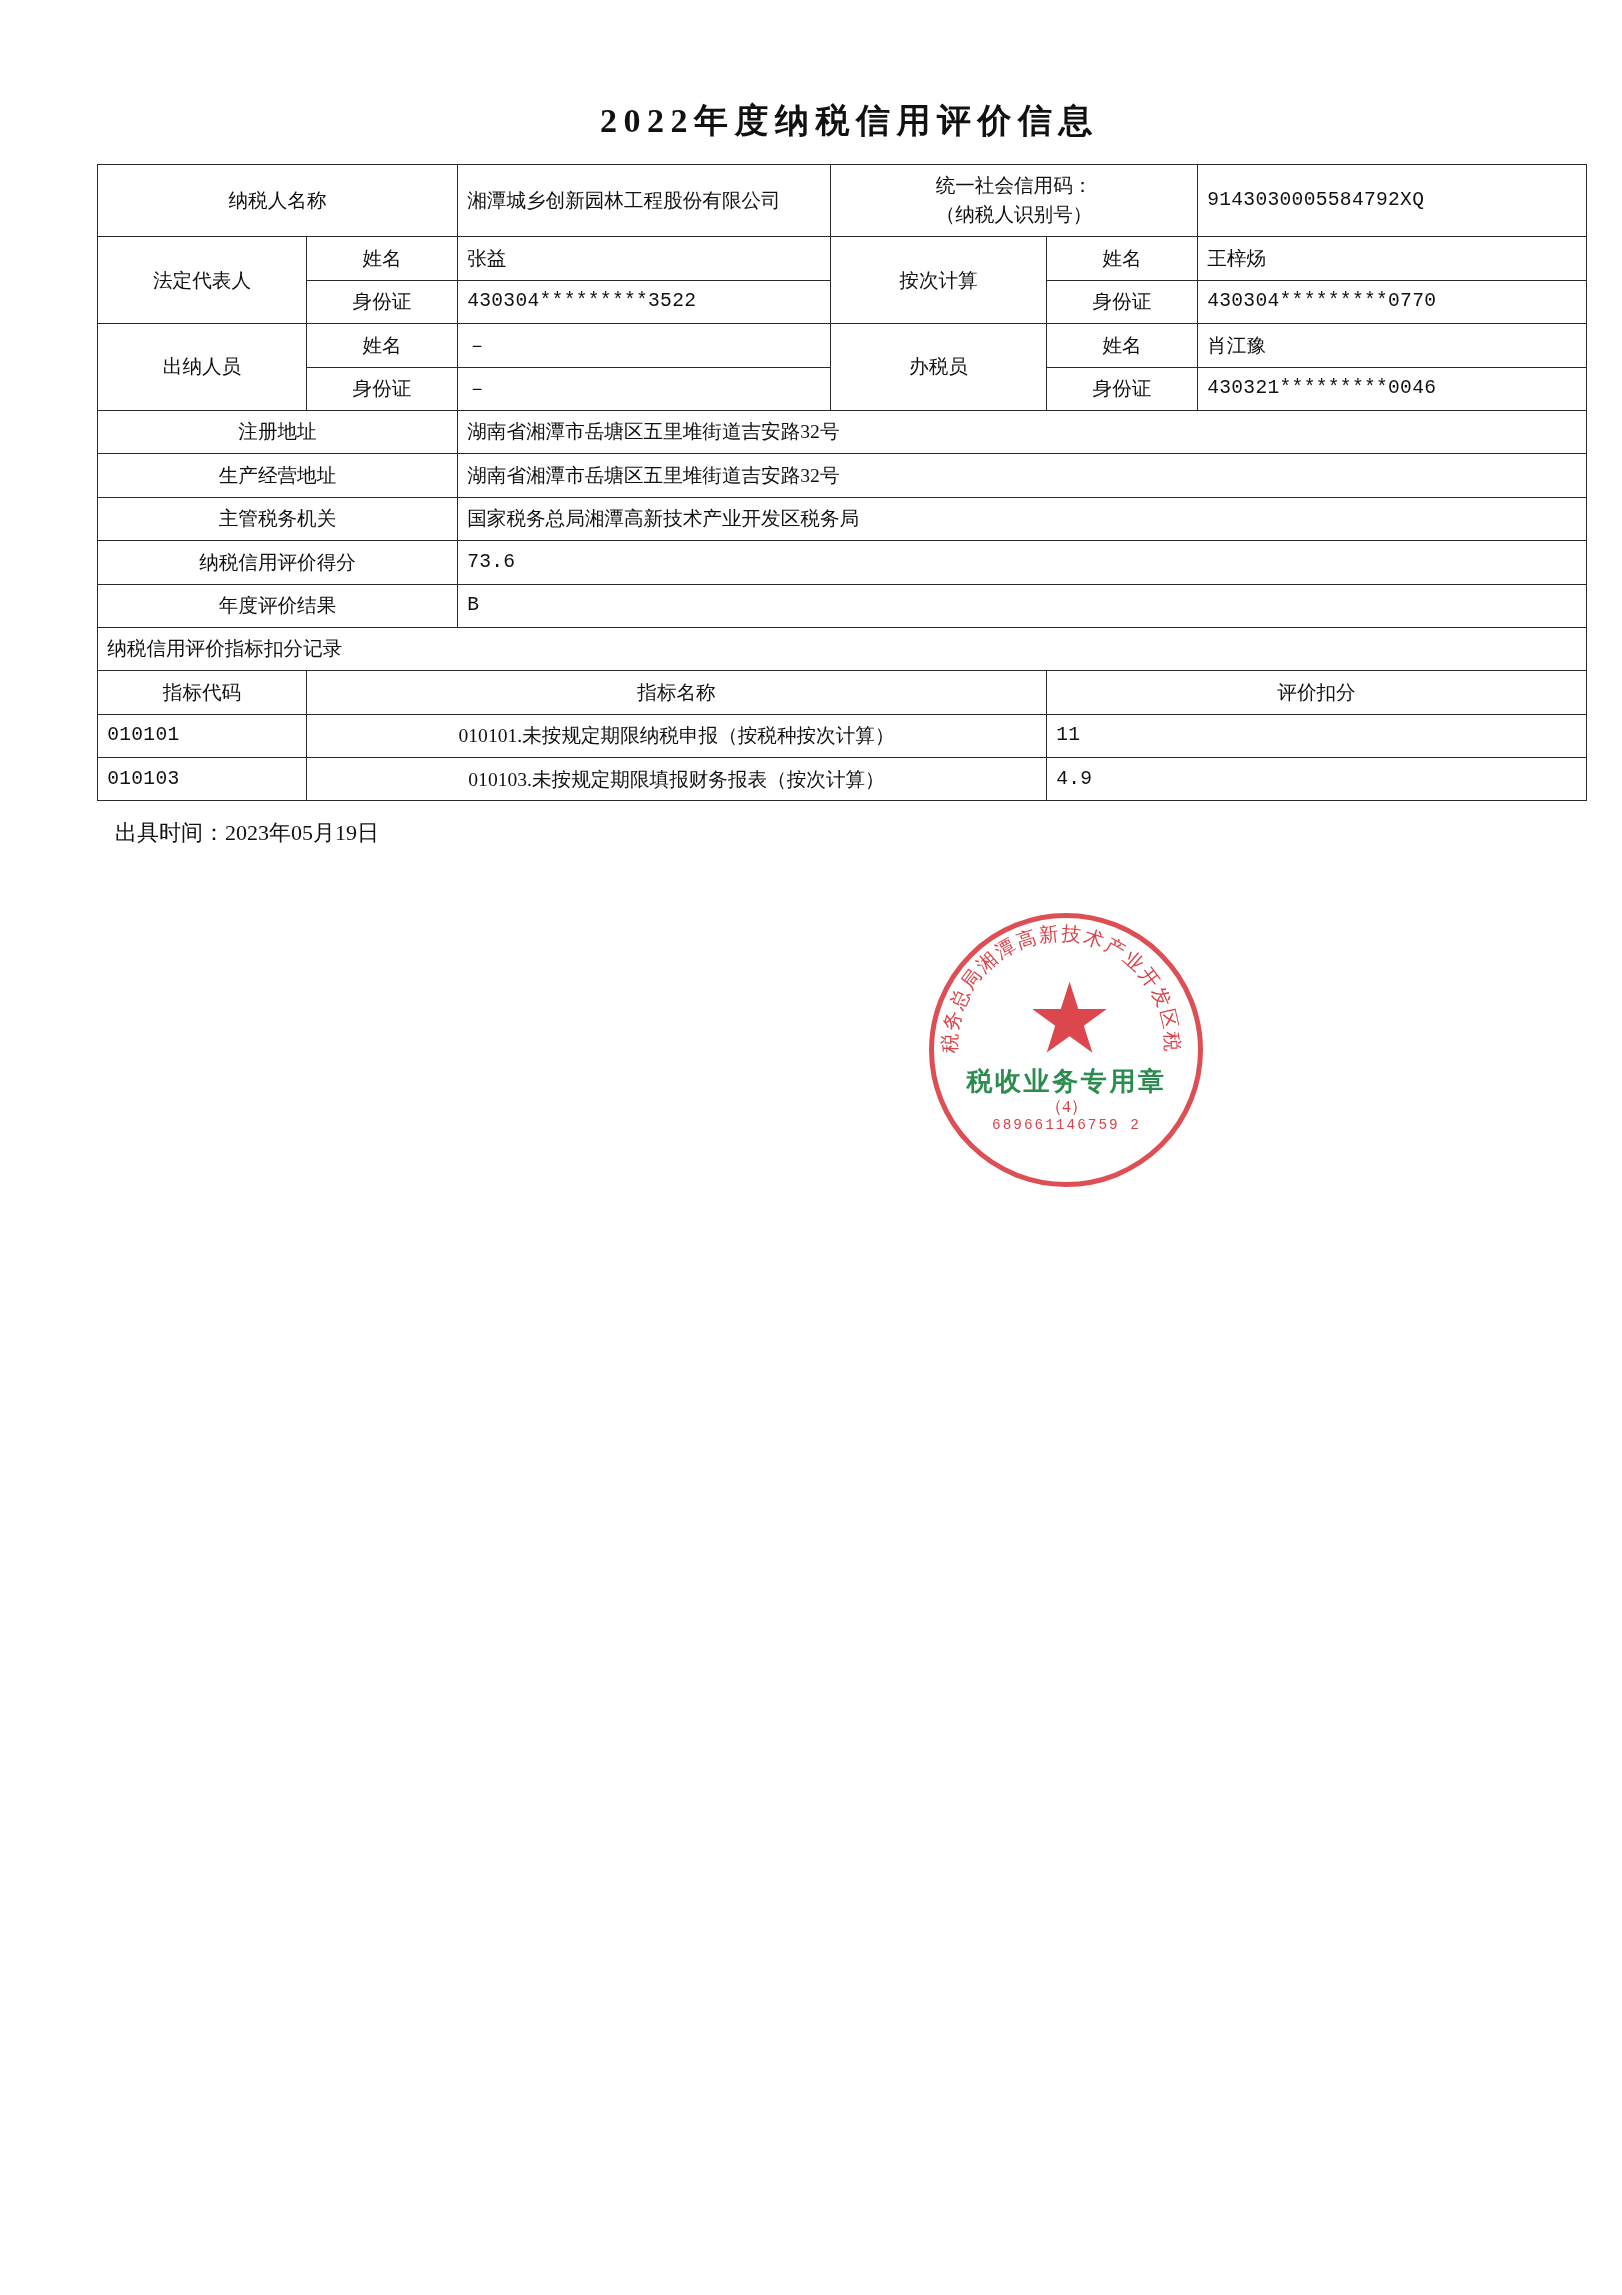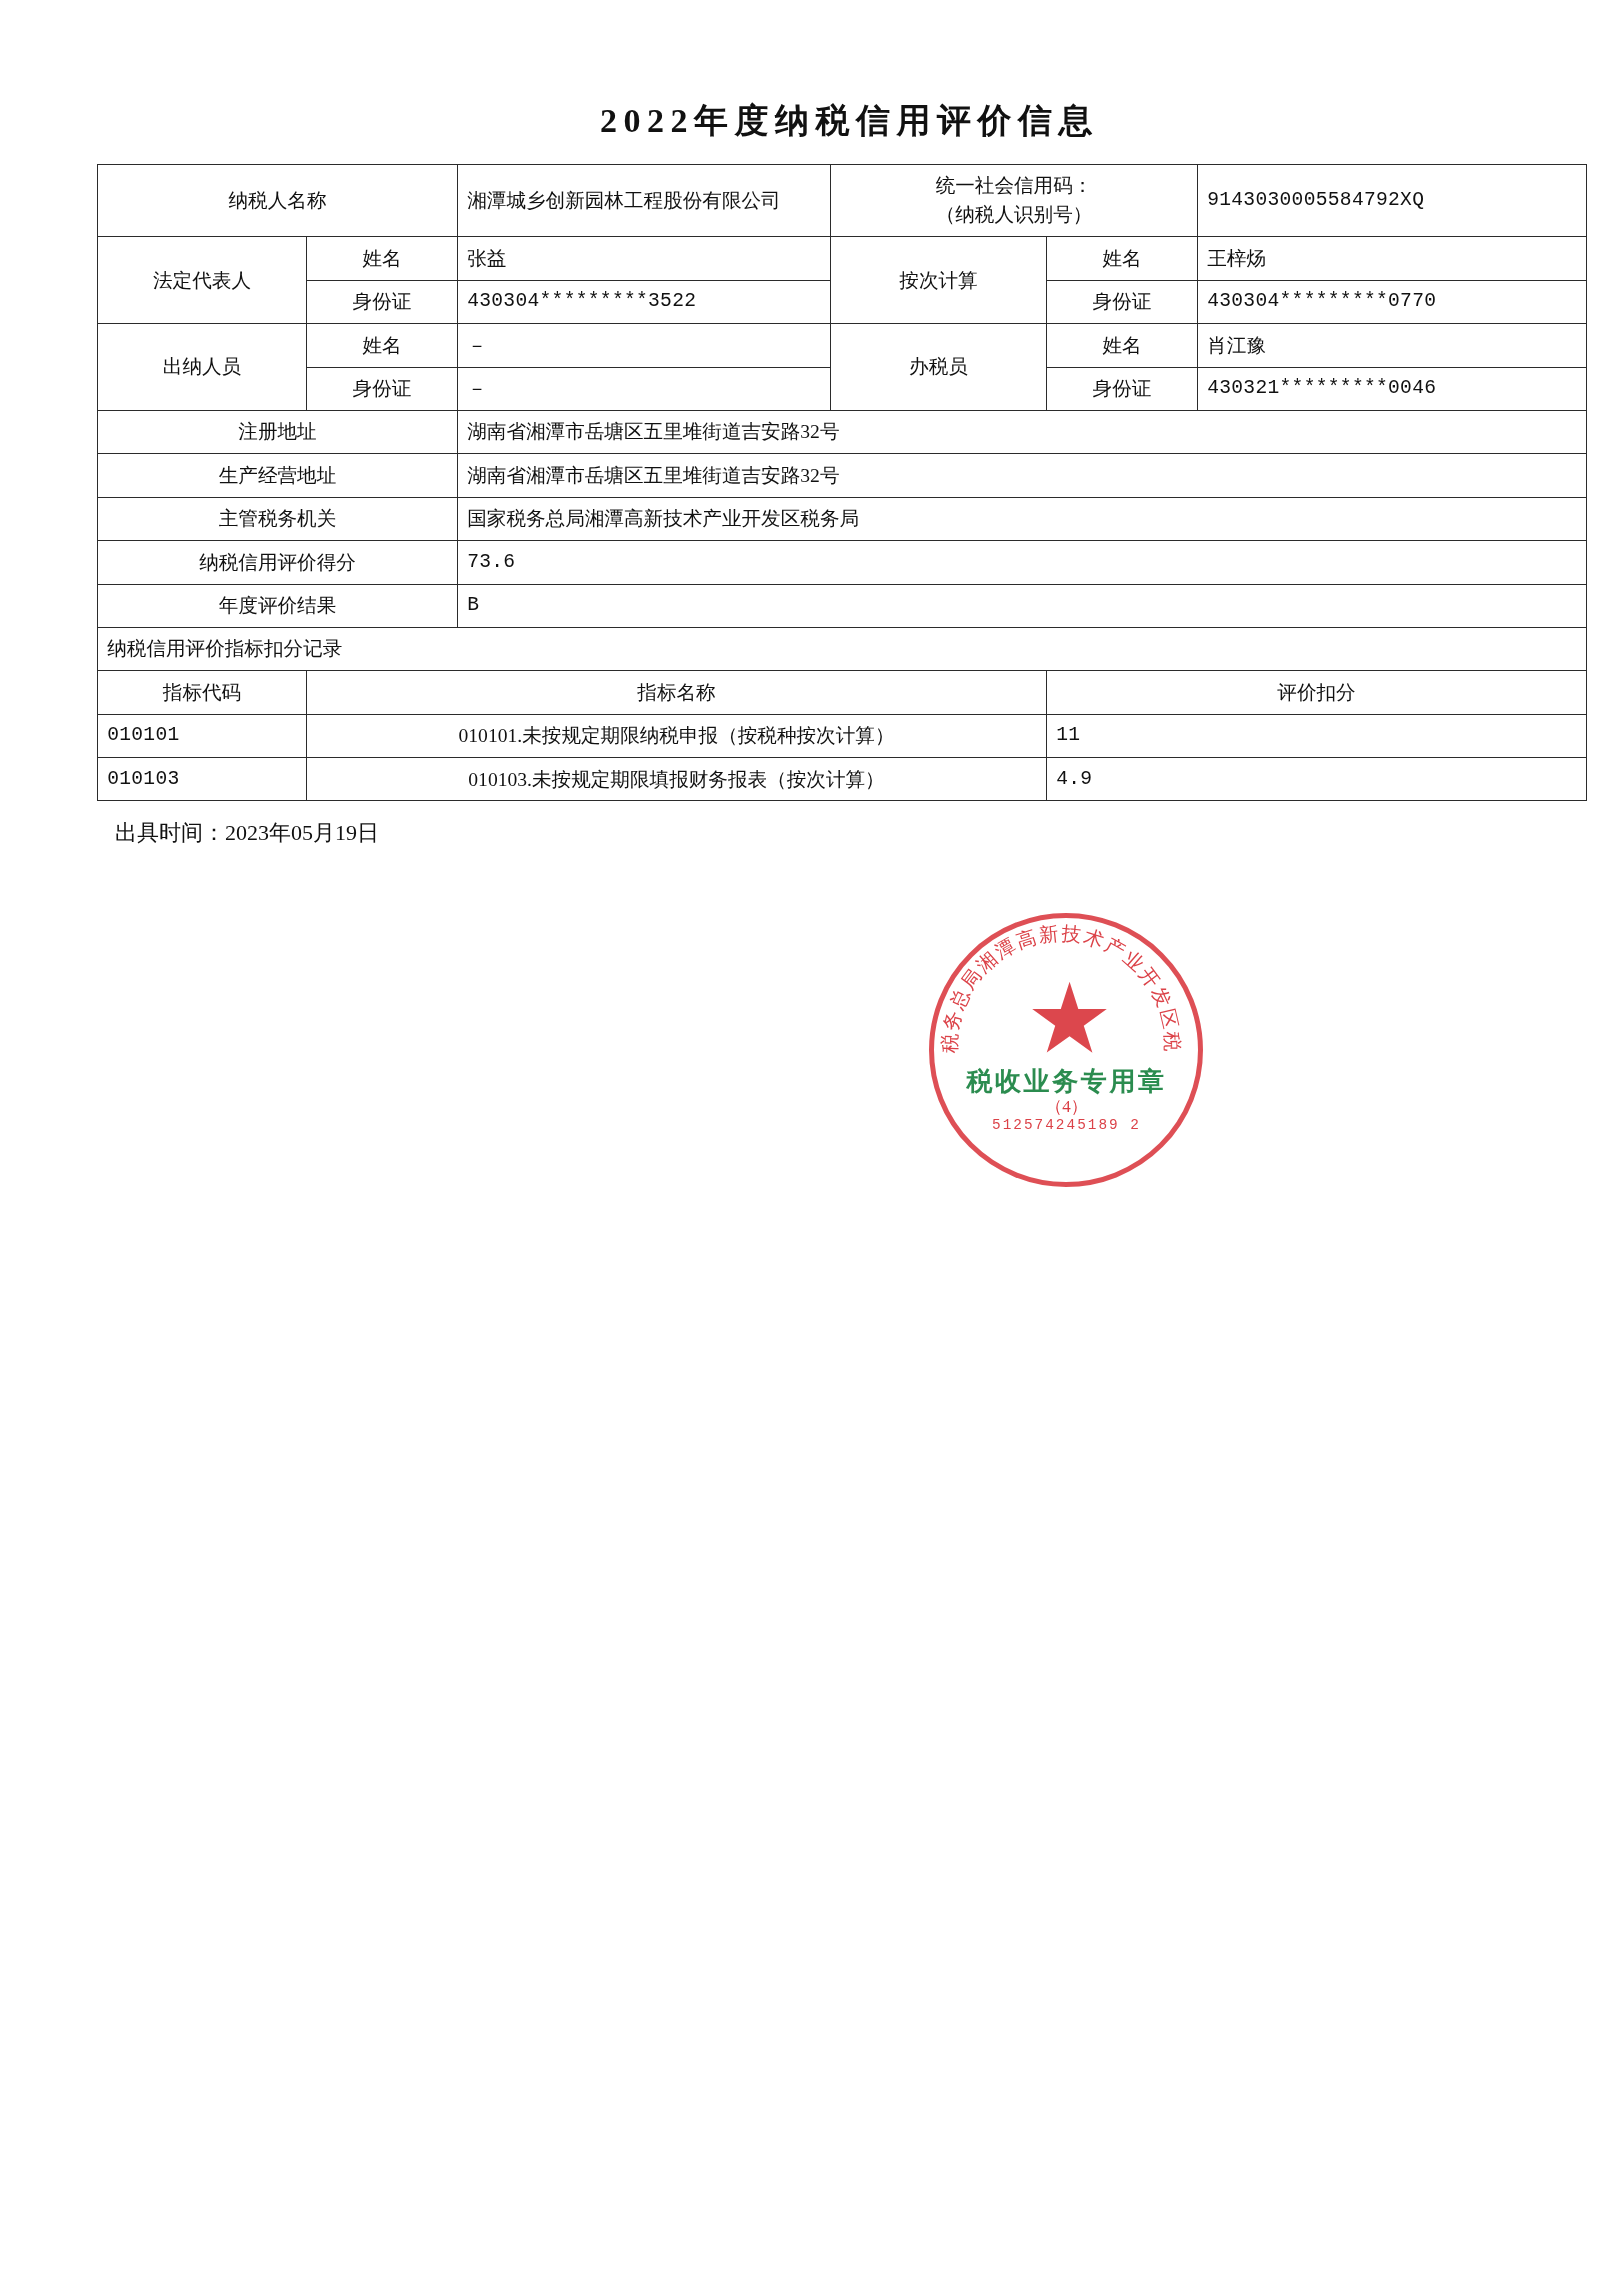--- a/index.html
+++ b/index.html
@@ -275,16 +275,16 @@
       <defs>
         <path id="sealArc" d="M 42,202 A 160,160 0 1 1 362,202"></path>
       </defs>
       <text font-size="30" letter-spacing="3">
         <textPath href="#sealArc" startOffset="50%" text-anchor="middle">国家税务总局湘潭高新技术产业开发区税务局</textPath>
       </text>
     </svg>
     <div class="star">★</div>
     <div class="mid">税收业务专用章</div>
     <div class="paren">（4）</div>
-    <div class="num">512574245189 2</div>
+    <div class="num">689661146759 2</div>
   </div>
 </div>
 
 
 </body></html>

